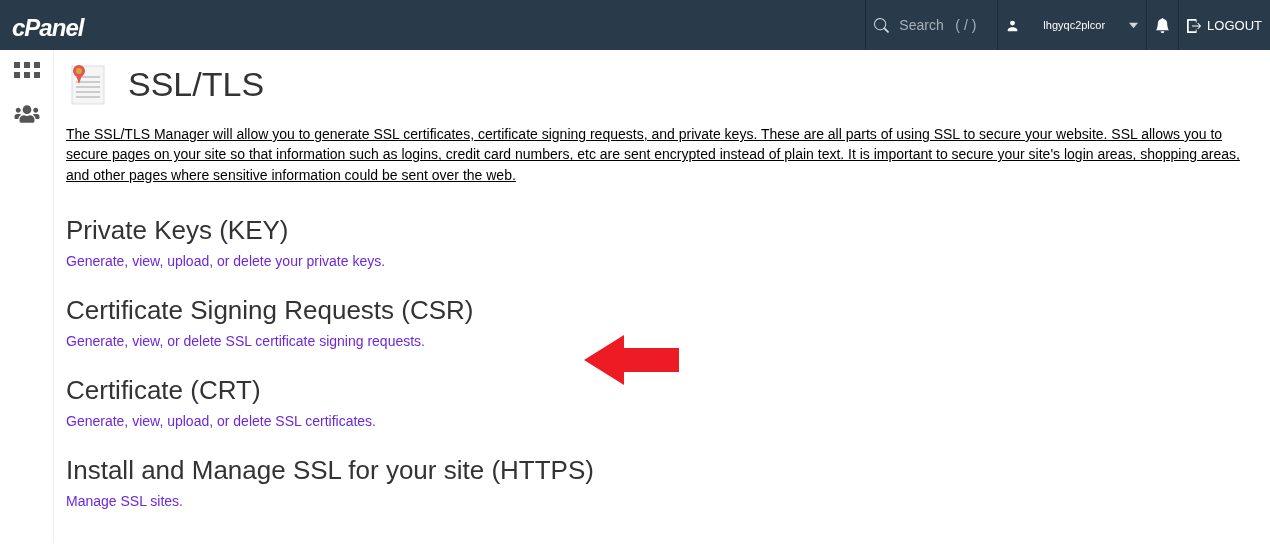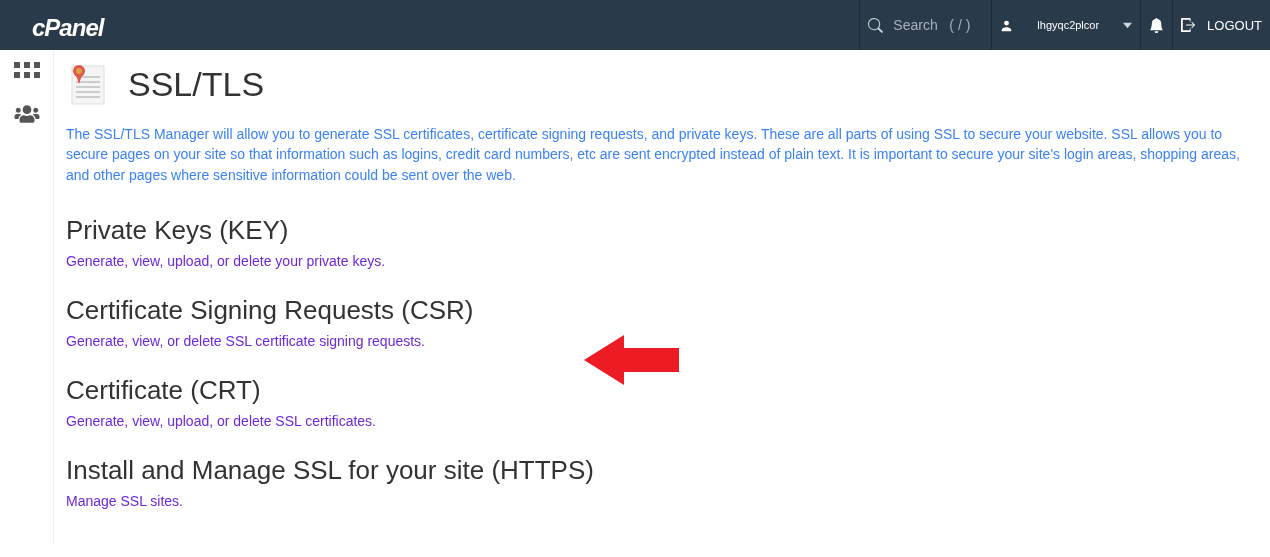--- a/index.html
+++ b/index.html
@@ -1,36 +1,36 @@
 <!DOCTYPE html>
 <html><head>
 <meta charset="utf-8">
 <style>
   * { margin: 0; padding: 0; box-sizing: border-box; }
   body { font-family: -apple-system, BlinkMacSystemFont, "Segoe UI", Helvetica, Arial, sans-serif; background: #fff; color: #333; width: 1270px; }
   .topbar { background: #293a4a; height: 50px; display: flex; align-items: center; color: #fff; }
-  .logo { padding: 0 32px; display: flex; align-items: center; margin-top: 6px; }
+  .logo { padding: 0 12px; display: flex; align-items: center; margin-top: 6px; }
   .logo-text { font-family: Arial, sans-serif; font-weight: bold; font-style: italic; font-size: 24px; letter-spacing: -1px; }
   .logo-c { font-style: italic; }
   .topbar-spacer { flex: 1; }
   .topbar-item { height: 50px; display: flex; align-items: center; padding: 0 8px; border-left: 1px solid #1e2c39; cursor: pointer; }
   .search-box { display: flex; align-items: center; gap: 10px; color: #a7b1ba; }
   .search-input { background: transparent; border: none; color: #fff; font-size: 14px; outline: none; width: 90px;}
   .search-input::placeholder { color: #a7b1ba; }
   .user-box { display: flex; align-items: center; gap: 24px; font-size: 11px; }
-  .logout-box { display: flex; align-items: flex-start; gap: 12px; font-size: 13px; font-weight: 500; }
+  .logout-box { display: flex; align-items: flex-end; gap: 6px; font-size: 13px; font-weight: 500; }
   .icon { display: inline-flex; }
   .layout { display: flex; }
   .leftbar { width: 54px; background: #fff; padding-top: 12px; display: flex; flex-direction: column; align-items: center; gap: 18px; border-right: 1px solid #eee; }
   .leftbar-item { color: #555; cursor: pointer; }
   .content { flex: 1; padding: 12px 22px 30px 12px; position: relative; }
   .page-header { display: flex; align-items: center; gap: 18px; margin-bottom: 18px; }
   .page-icon { width: 44px; height: 44px; display: flex; align-items: center; justify-content: center; }
   .page-title { font-size: 34px; font-weight: 400; color: #333; }
-  .intro { font-size: 14px; color: #3b82f6; line-height: 1.45; margin-bottom: 30px; }
+  .intro { font-size: 14px; color: #000000; line-height: 1.45; margin-bottom: 30px; text-decoration: underline; }
   .section-heading { font-size: 26px; font-weight: 400; color: #333; margin-top: 22px; margin-bottom: 6px; }
   .section-link { font-size: 14px; color: #6d28d9; text-decoration: none; cursor: pointer; display: inline-block; margin-bottom: 4px; }
   .arrow { position: absolute; left: 530px; top: 280px; }
 </style>
 </head>
 <body>
 
 <div class="topbar">
   <div class="logo">
     <span class="logo-text"><span class="logo-c">c</span>Panel</span>

